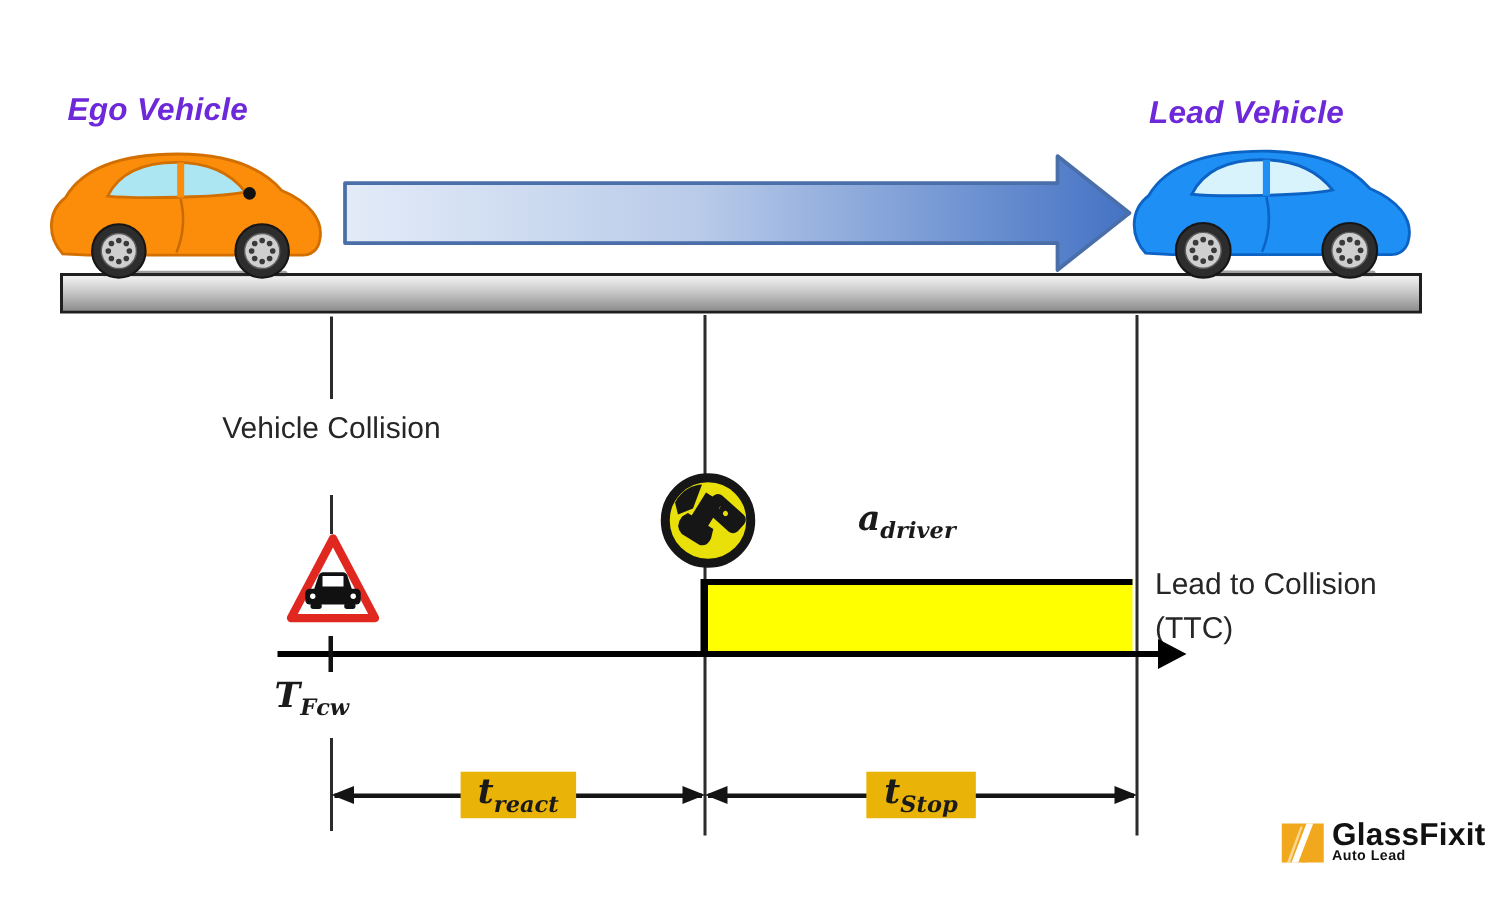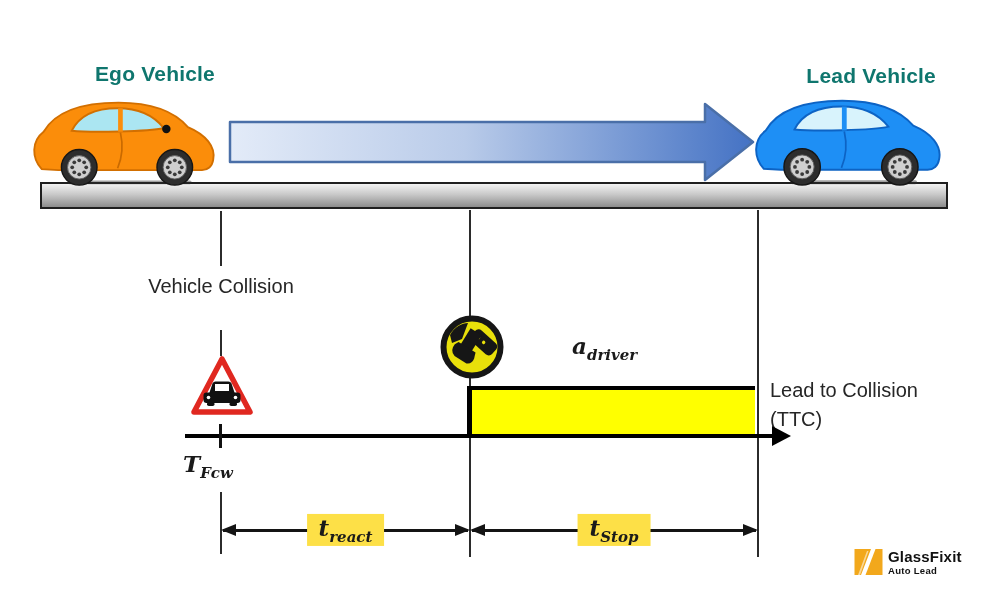--- a/index.html
+++ b/index.html
@@ -3,22 +3,22 @@
 <meta charset="utf-8">
 <style>
   * { margin:0; padding:0; box-sizing:border-box; }
   body { background:#e9e9e9; font-family:"Liberation Sans", sans-serif; }
   #stage{
     position:relative; width:1000px; height:600px; background:#ffffff;
     overflow:hidden; margin:0 auto;
   }
   
   .veh-title{
-    position:absolute; width:170px; text-align:right;
-    font-size:21px; font-weight:bold; color:#0f766e; letter-spacing:0.2px;
+    position:absolute; width:170px; text-align:left;
+    font-size:21px; font-weight:bold; color:#6d28d9; letter-spacing:0.2px;font-style:italic;
   }
   #ego-title{ left:45px; top:62px; }
   #lead-title{ left:766px; top:64px; }
 
   
   #road{
     position:absolute; left:40px; top:182px; width:908px; height:27px;
     border:2px solid #1f1f1f;
     background:linear-gradient(180deg,#f2f2f2 0%, #c9c9c9 45%, #8d8d8d 100%);
     z-index:1;
@@ -73,30 +73,30 @@
   
   .measure{ position:absolute; height:30px; z-index:6; }
   #measure-react{ left:221px; top:516px; width:249px; }
   #measure-stop{ left:470px; top:516px; width:288px;padding-left:20px; }
   .m-line{ position:absolute; left:2px; right:2px; top:13px; height:3px; background:#141414; }
   .m-head{ position:absolute; top:8px; width:0; height:0; }
   .m-left{ left:0; border-right:15px solid #141414; border-top:6.5px solid transparent; border-bottom:6.5px solid transparent; }
   .m-right{ right:0; border-left:15px solid #141414; border-top:6.5px solid transparent; border-bottom:6.5px solid transparent; }
   .m-label{
     position:absolute; left:50%; top:50%; transform:translate(-50%,-54%);
-    background:#fde047; padding:0 12px;
+    background:#eab308; padding:0 12px;
     font-family:"DejaVu Serif", serif; font-style:italic; font-weight:bold;
     font-size:23px; color:#1a1a1a; white-space:nowrap;
   }
   .m-label sub{ font-size:15px; }
 
   
   #logo{ position:absolute; left:854px; top:548px; display:flex; align-items:center; gap:5px; z-index:7; }
   #logo-mark{ width:29px; height:28px; }
-  #logo-name{ font-size:15px; font-weight:bold; color:#111; line-height:15px; letter-spacing:0.2px; }
+  #logo-name{ font-size:21px; font-weight:bold; color:#111; line-height:15px; letter-spacing:0.2px; }
   #logo-sub{ font-size:9.5px; font-weight:bold; color:#111; margin-top:1px; letter-spacing:0.3px; }
 </style>
 </head>
 <body>
 
 <div id="stage">
 
   <div class="veh-title" id="ego-title">Ego Vehicle</div>
   <div class="veh-title" id="lead-title">Lead Vehicle</div>
 

